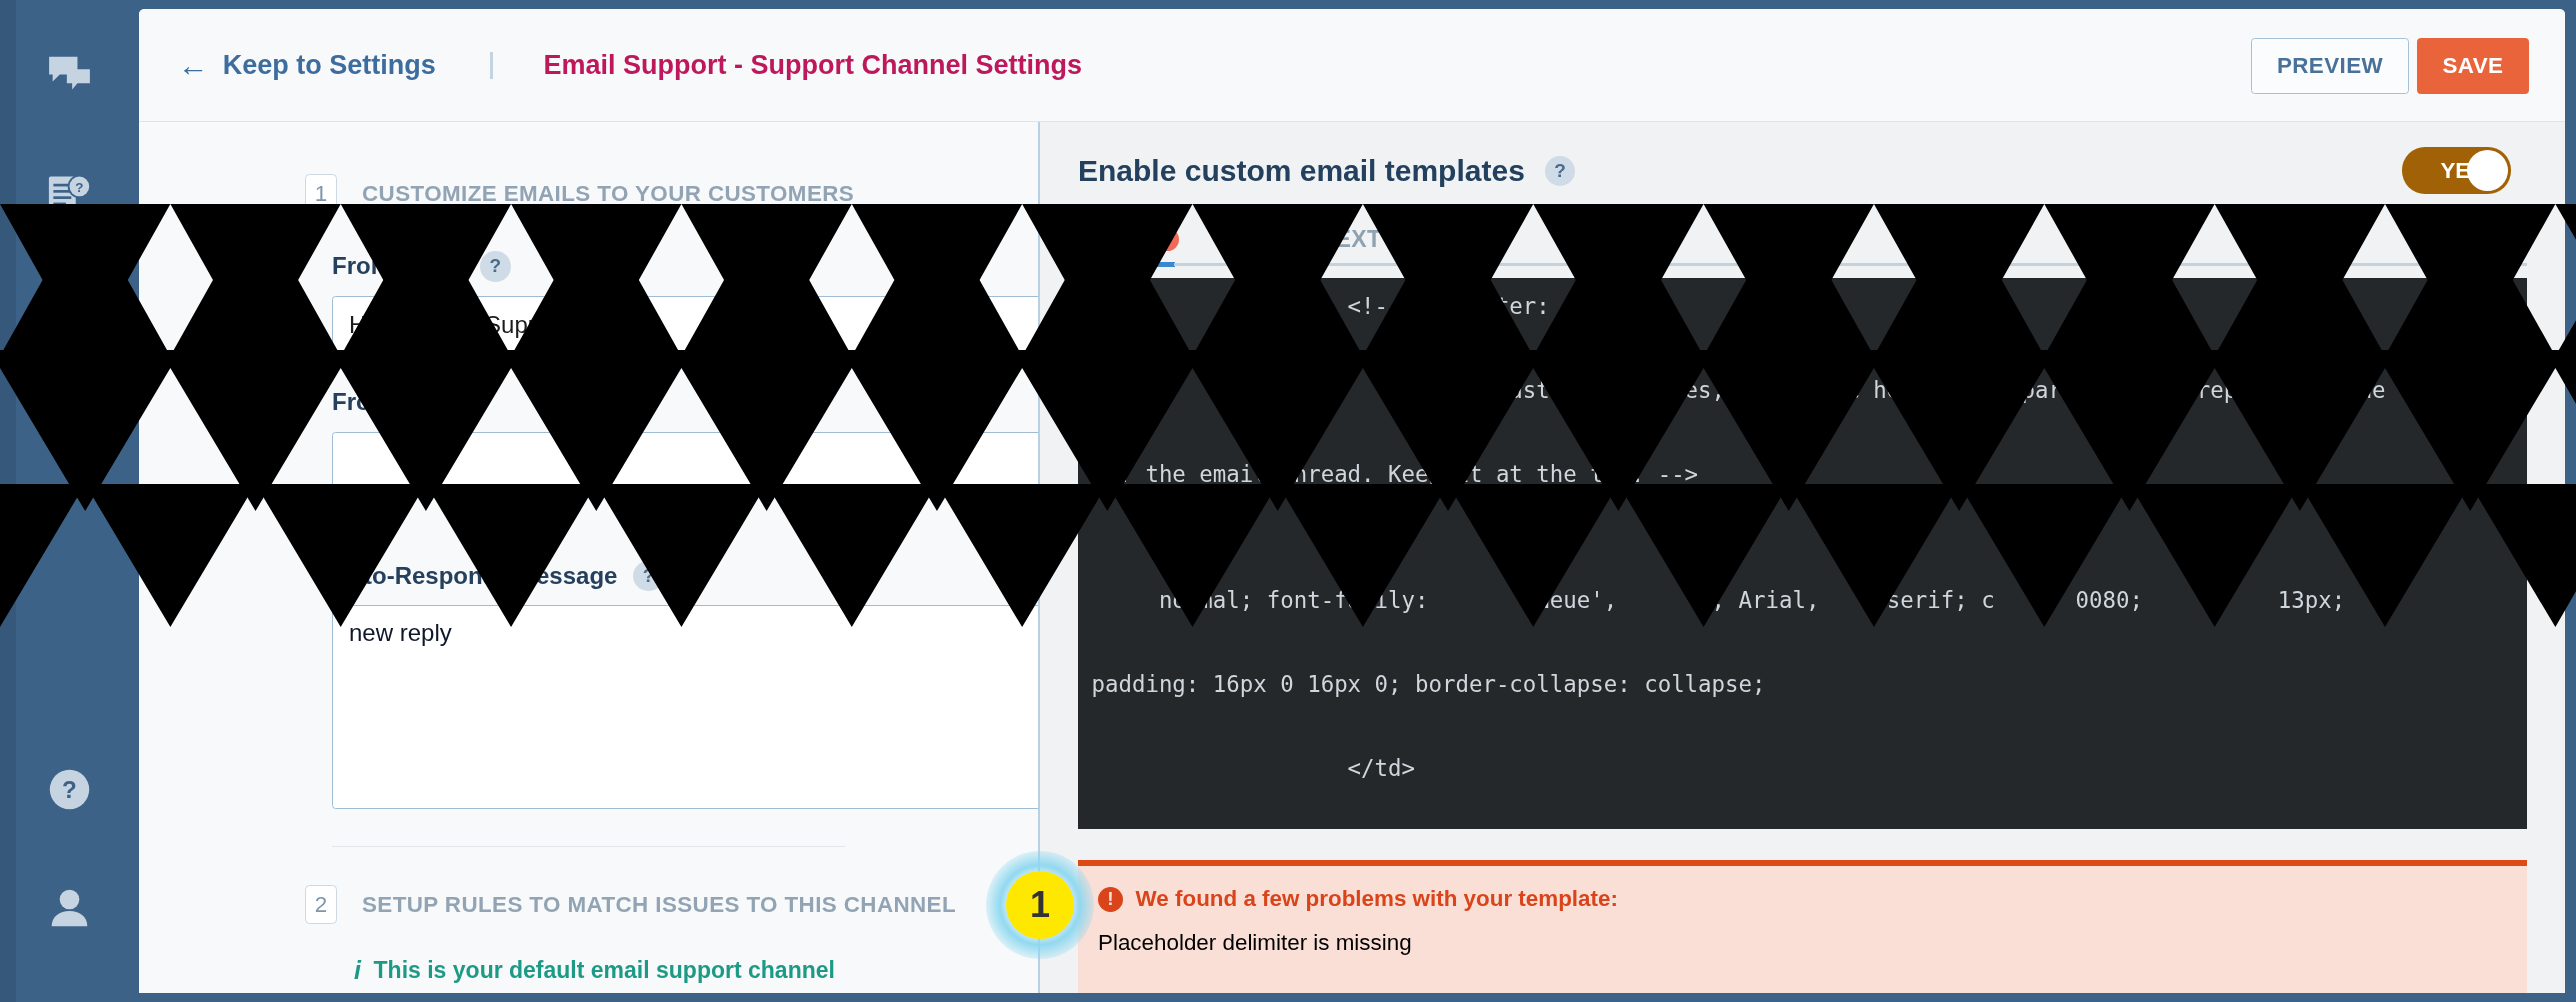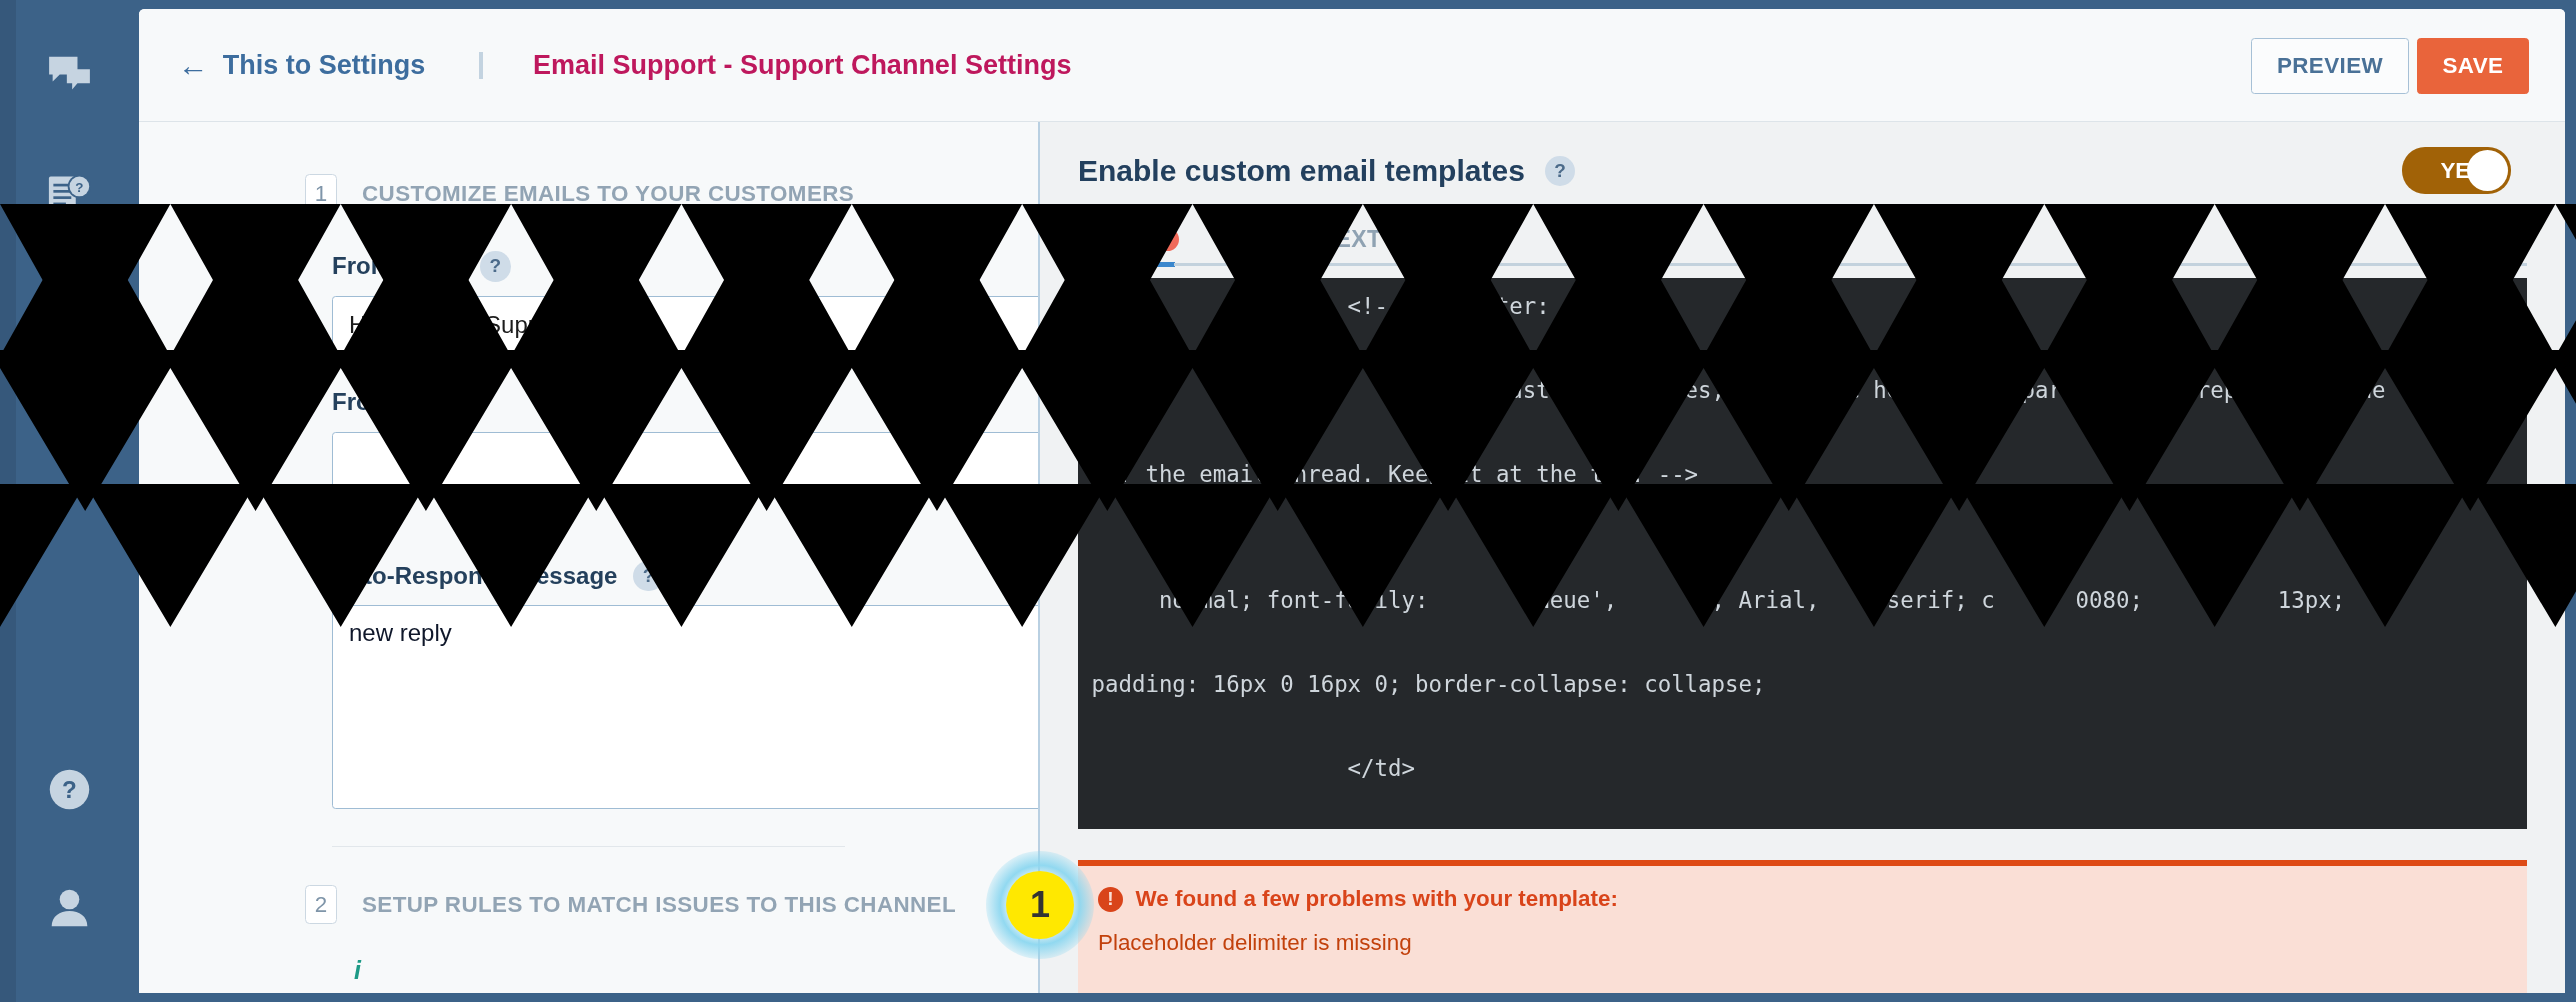--- a/index.html
+++ b/index.html
@@ -278,21 +278,21 @@
     color: #d9441a; font-size: 22.4px; font-weight: bold;
   }
   .err-icon-circle {
     width: 25px; height: 25px; border-radius: 50%;
     background: #d9441a; color: #fadfd6;
     font-size: 19px; font-weight: bold;
     display: flex; align-items: center; justify-content: center;
   }
   #error-detail {
     margin-top: 18px;
-    color: #c2410c; font-size: 22.4px;
+    color: #000000; font-size: 22.4px;
   }
 
   
   #annotation-1 {
     position: absolute;
     left: 986px; top: 851px;
     width: 108px; height: 108px;
     z-index: 60;
     display: flex; align-items: center; justify-content: center;
   }
@@ -367,21 +367,21 @@
         </svg>
       </div>
     </div>
   </div>
 
   <div id="card">
 
     <div id="header">
       <div id="back-link">
         <span class="arrow">←</span>
-        <span>This to Settings</span>
+        <span>Keep to Settings</span>
       </div>
       <div class="header-sep"></div>
       <div id="page-title">Email Support - Support Channel Settings</div>
 
       <div id="header-actions">
         <div class="btn" id="preview-button">PREVIEW</div>
         <div class="btn" id="save-button">SAVE</div>
       </div>
     </div>
 
@@ -420,20 +420,21 @@
 
         <hr class="hr-rule">
 
         <div class="step-row" style="margin-top:38px;">
           <div class="step-badge">2</div>
           <div class="step-title">SETUP RULES TO MATCH ISSUES TO THIS CHANNEL</div>
         </div>
 
         <div class="note-row">
           <span class="info-i">i</span>
+          <span>This is your default email support channel</span>
         </div>
       </div>
 
       <div id="right-panel">
 
         <div id="tpl-title-row">
           <span id="tpl-title">Enable custom email templates</span>
           <span class="help-dot">?</span>
         </div>
 

